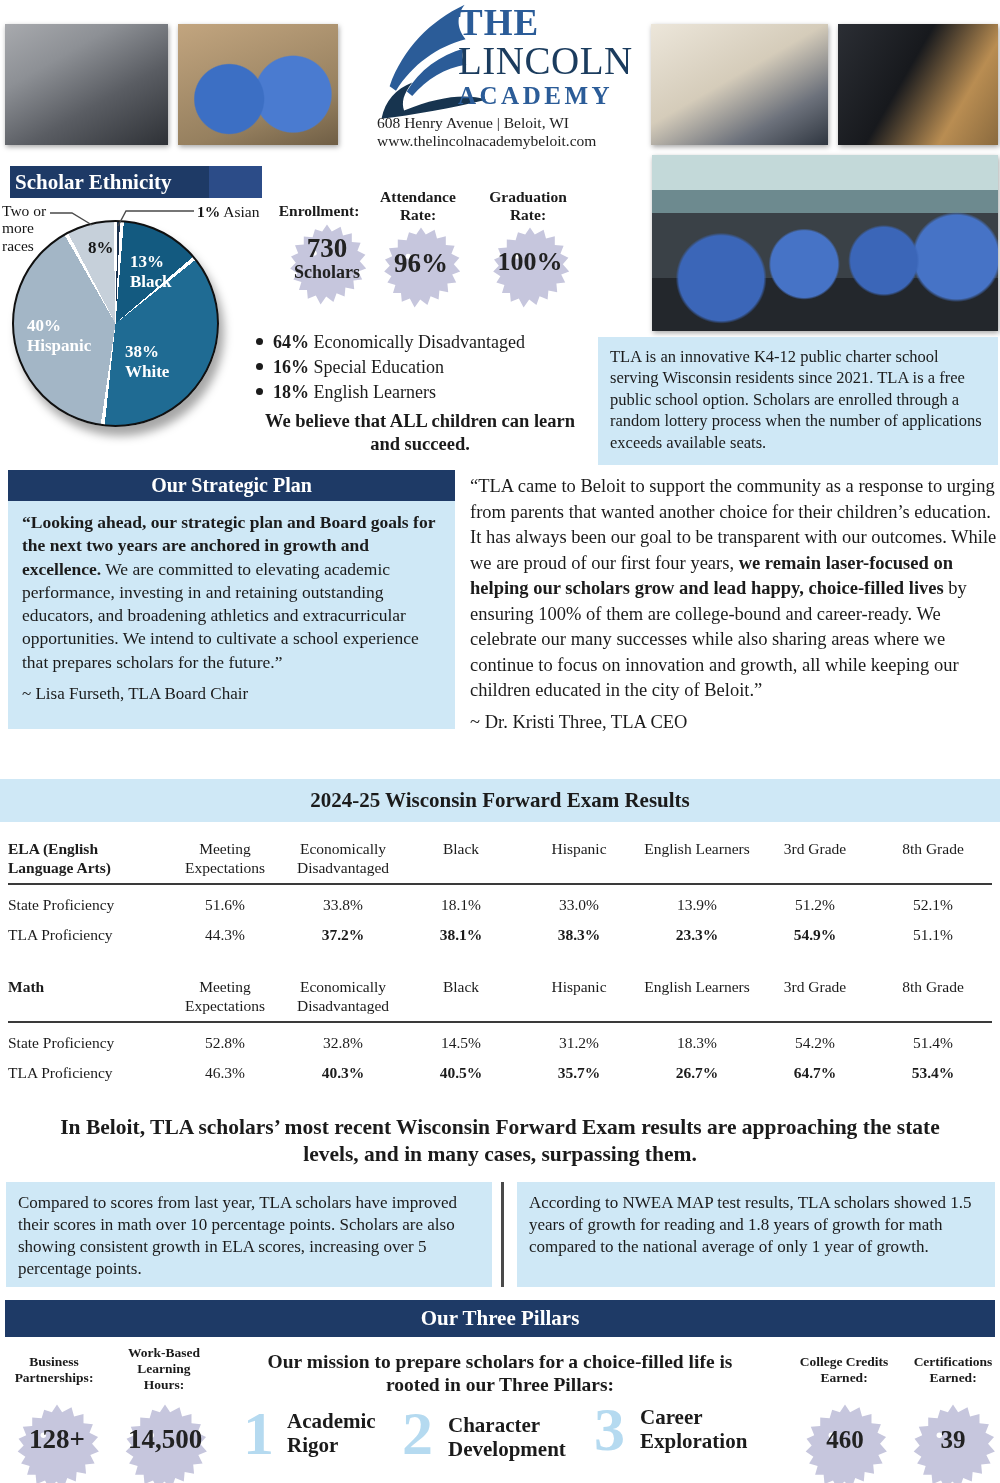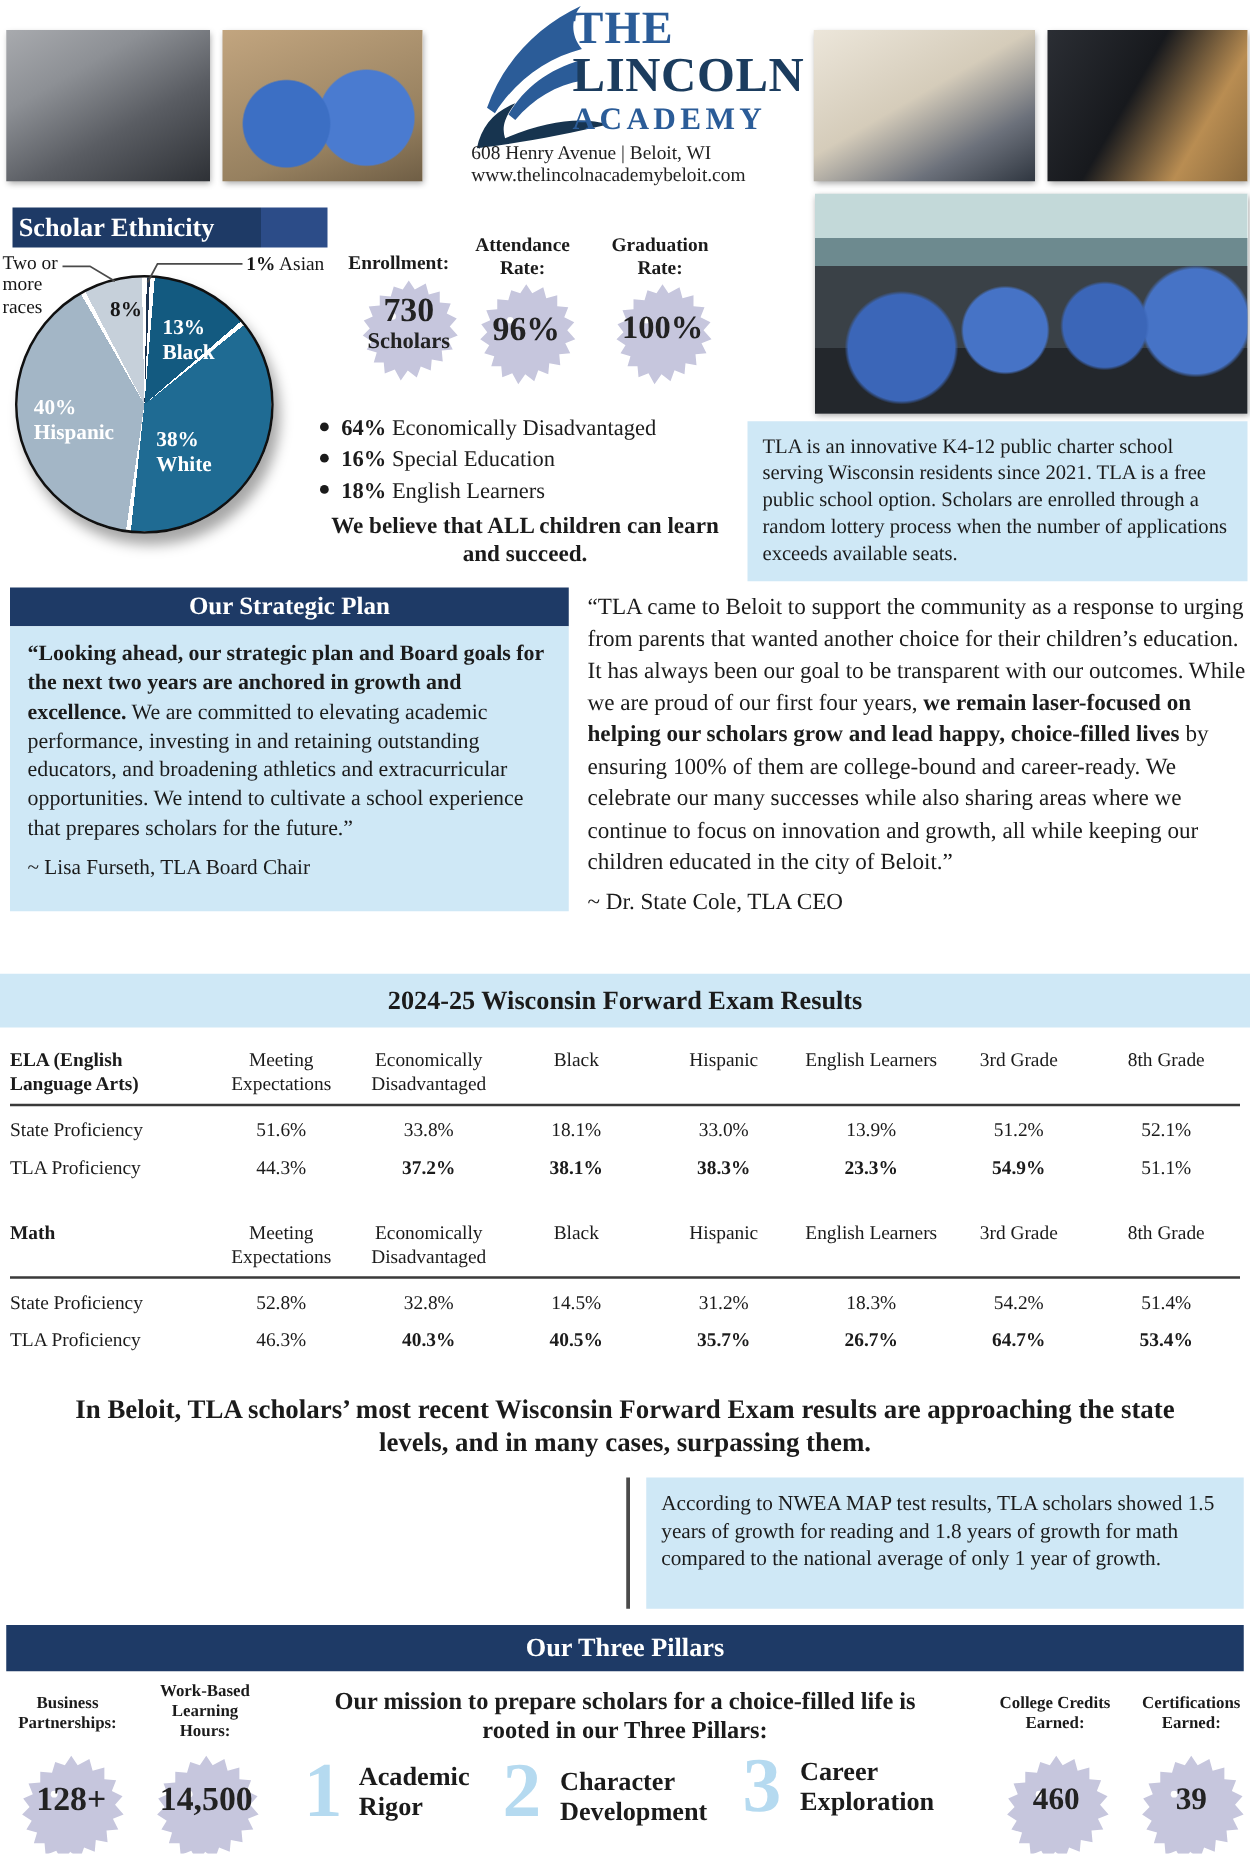--- a/index.html
+++ b/index.html
@@ -30,21 +30,21 @@
   .p3{background:linear-gradient(150deg,#ece6da 0%,#d5ccba 45%,#6c717b 75%,#2f3640 100%);}
   .p4{background:linear-gradient(120deg,#2b2e34 0%,#17191d 42%,#b98d52 74%,#8a6a3e 100%);}
   .p5{background:
       radial-gradient(circle at 20% 70%,#3b66b8 0 14%,rgba(0,0,0,0) 15%),
       radial-gradient(circle at 44% 62%,#4673c6 0 15%,rgba(0,0,0,0) 16%),
       radial-gradient(circle at 67% 60%,#3b66b8 0 13%,rgba(0,0,0,0) 14%),
       radial-gradient(circle at 88% 58%,#4673c6 0 13%,rgba(0,0,0,0) 14%),
       linear-gradient(#c3d9d9 0 20%,#6d8a8f 20% 33%,#3a4147 33% 70%,#23272c 70% 100%);}
   
   .logo-the{font-size:37px;font-weight:bold;color:var(--logoblue);letter-spacing:1px;line-height:1;}
-  .logo-lincoln{font-size:39px;font-weight:bold;color:var(--logonavy);letter-spacing:.5px;line-height:1.05;}
+  .logo-lincoln{font-size:39px;font-weight:normal;color:var(--logonavy);letter-spacing:.5px;line-height:1.05;}
   .logo-academy{font-size:25px;font-weight:bold;color:var(--logoblue);letter-spacing:3.5px;line-height:1.1;}
   .addr{font-size:15.5px;color:#222;}
   
   .bar{background:var(--navy);color:#fff;font-weight:bold;text-align:center;
        display:flex;align-items:center;justify-content:center;}
   .eth-bar{background:linear-gradient(to right,var(--navy) 0 79%,var(--navy2) 79% 100%);
        color:#fff;font-weight:bold;font-size:21px;display:flex;align-items:center;padding-left:5px;}
   .subbar{background:var(--lightblue);color:var(--ink);font-weight:bold;text-align:center;
        display:flex;align-items:center;justify-content:center;}
   
@@ -186,21 +186,21 @@
   </div>
   <div class="abs bluebox" style="left:8px;top:501px;width:447px;height:228px;">
     <div class="sp-text">
       <b>“Looking ahead, our strategic plan and Board goals for the next two years are anchored in growth and excellence.</b><span> We are committed to elevating academic performance, investing in and retaining outstanding educators, and broadening athletics and extracurricular opportunities. We intend to cultivate a school experience that prepares scholars for the future.”</span>
       <div class="sp-attr">~ Lisa Furseth, TLA Board Chair</div>
     </div>
   </div>
 
   <div class="abs quote" style="left:470px;top:474px;width:528px;">
     <span>“TLA came to Beloit to support the community as a response to urging from parents that wanted another choice for their children’s education. It has always been our goal to be transparent with our outcomes. While we are proud of our first four years, </span><b>we remain laser-focused on helping our scholars grow and lead happy,  choice-filled lives</b><span> by ensuring 100% of them are college-bound and career-ready. We celebrate our many successes while also sharing areas where we continue to focus on innovation and growth, all while keeping our children educated in the city of Beloit.”</span>
-    <div class="quote-attr">~ Dr. State Cole, TLA CEO</div>
+    <div class="quote-attr">~ Dr. Kristi Three, TLA CEO</div>
   </div>
 
   <div class="abs subbar" style="left:0;top:779px;width:1000px;height:43px;font-size:21px;">
     <span>2024-25 Wisconsin Forward Exam Results</span>
   </div>
 
   <div class="abs ttable" style="left:8px;top:838px;">
     <div class="trow thead">
       <div class="tcell first">ELA (English Language Arts)</div>
       <div class="tcell">Meeting Expectations</div>
@@ -263,20 +263,21 @@
       <div class="tcell strong">40.5%</div>
       <div class="tcell strong">35.7%</div>
       <div class="tcell strong">26.7%</div>
       <div class="tcell strong">64.7%</div>
       <div class="tcell strong">53.4%</div>
     </div>
   </div>
 
   <div class="abs summary" style="left:30px;top:1114px;width:940px;">In Beloit, TLA scholars’ most recent Wisconsin Forward Exam results are approaching the state levels, and in many cases, surpassing them.</div>
 
+  <div class="abs bluebox gbox" style="left:6px;top:1182px;width:462px;height:85px;">Compared to scores from last year, TLA scholars have improved their scores in math over 10 percentage points. Scholars are also showing consistent growth in ELA scores, increasing over 5 percentage points.</div>
   <div class="abs gdivider" style="left:501px;top:1182px;width:3px;height:105px;"></div>
   <div class="abs bluebox gbox" style="left:517px;top:1182px;width:454px;height:85px;">According to NWEA MAP test results, TLA scholars showed 1.5 years of growth for reading and 1.8 years of growth for math compared to the national average of only 1 year of growth.</div>
 
   <div class="abs bar" style="left:5px;top:1300px;width:990px;height:37px;font-size:21px;">
     <span>Our Three Pillars</span>
   </div>
 
   <div class="abs blabel" style="left:5px;top:1354px;width:98px;">Business Partnerships:</div>
   <div class="abs blabel" style="left:118px;top:1345px;width:92px;">Work-Based Learning Hours:</div>
   <div class="abs blabel" style="left:792px;top:1354px;width:104px;">College Credits Earned:</div>

